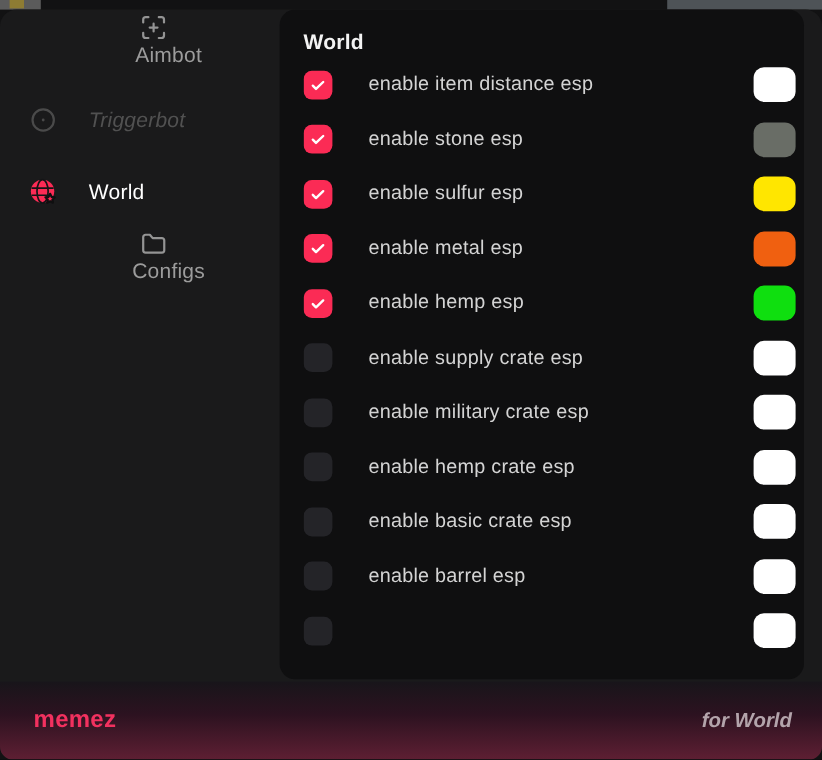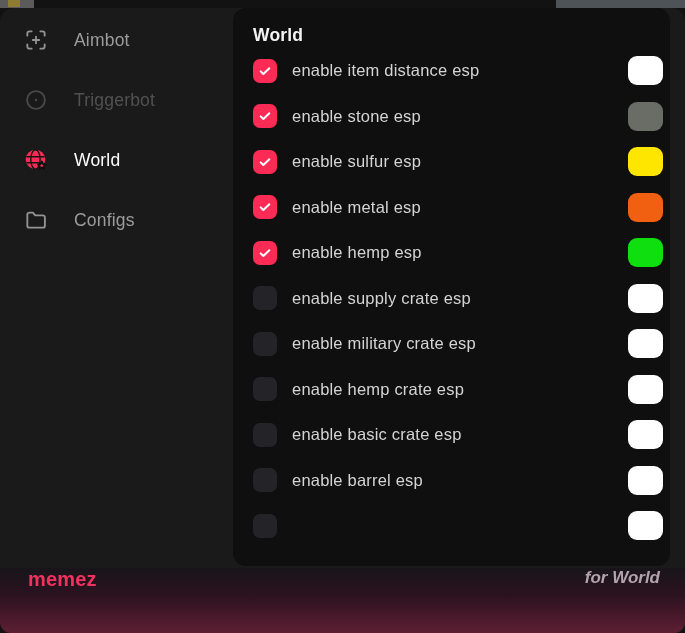--- a/index.html
+++ b/index.html
@@ -17,43 +17,43 @@
   .window{position:absolute;top:8px;left:0;width:685px;height:625px;background:#1a1a1b;
           border-radius:14px 14px 11px 11px;overflow:hidden;display:flex;flex-direction:column;}
   .main{flex:1;position:relative;}
 
   
   .sidebar{position:absolute;left:0;top:0;bottom:0;width:233px;padding-top:2px;}
   .side-item{height:60px;display:flex;align-items:center;padding-left:23px;cursor:pointer;}
   .side-item .icon{width:26px;height:26px;display:inline-flex;align-items:center;justify-content:center;flex:0 0 26px;}
   .side-item .icon svg{width:26px;height:26px;display:block;}
   .side-label{margin-left:25px;font-size:17.5px;letter-spacing:.2px;}
-  .side-item.default{color:#949494;}
+  .side-item.default{color:#949494;flex-direction:column;}
   .side-item.default .side-label{color:#9c9c9c;}
-  .side-item.dim{color:#4a4a4a;}
+  .side-item.dim{color:#4a4a4a;font-style:italic;}
   .side-item.dim .side-label{color:#515151;}
   .side-item.active{color:var(--accent,#fb2b55);}
   .side-item.active .side-label{color:#ffffff;font-weight:500;}
 
   
   .panel{position:absolute;left:233px;top:0;width:437px;height:558px;background:#0f0f10;
          border-radius:13px;padding:14px 0 0 20px;box-sizing:border-box;}
   .panel-title{margin:0;font-size:17.5px;font-weight:600;color:#f3f3f3;line-height:26px;letter-spacing:.2px;}
   .rows{height:518px;overflow:hidden;}
-  .row{height:45.5px;display:flex;align-items:center;padding-right:7px;}
+  .row{height:45.5px;display:flex;align-items:center;padding-right:7px;gap:15px;}
   .checkbox{width:24px;height:24px;border-radius:7px;background:#242428;flex:0 0 24px;
             display:inline-flex;align-items:center;justify-content:center;cursor:pointer;}
   .checkbox.checked{background:var(--accent,#fb2b55);}
   .checkbox svg{width:16px;height:16px;display:block;}
   .row-label{margin-left:15px;font-size:16.5px;color:#d4d4d4;letter-spacing:.2px;}
   .swatch{margin-left:auto;width:35px;height:29px;border-radius:9px;cursor:pointer;}
 
   
   .footer{height:65px;background:linear-gradient(180deg,#18151a 0%,#2c1220 42%,#5e1f33 100%);
-          display:flex;align-items:flex-start;justify-content:space-between;padding:0 25px 0 28px;box-sizing:border-box;}
+          display:flex;align-items:center;justify-content:space-between;padding:0 25px 0 28px;box-sizing:border-box;}
   .brand{font-size:20px;font-weight:700;color:#f2315f;letter-spacing:.2px;}
   .tagline{font-size:17px;font-weight:700;font-style:italic;color:#b3a4ab;}
 </style>
 </head>
 <body>
 
 <div class="stage">
   <div class="bg-strip left"></div>
   <div class="bg-chip"></div>
   <div class="bg-strip right"></div>

